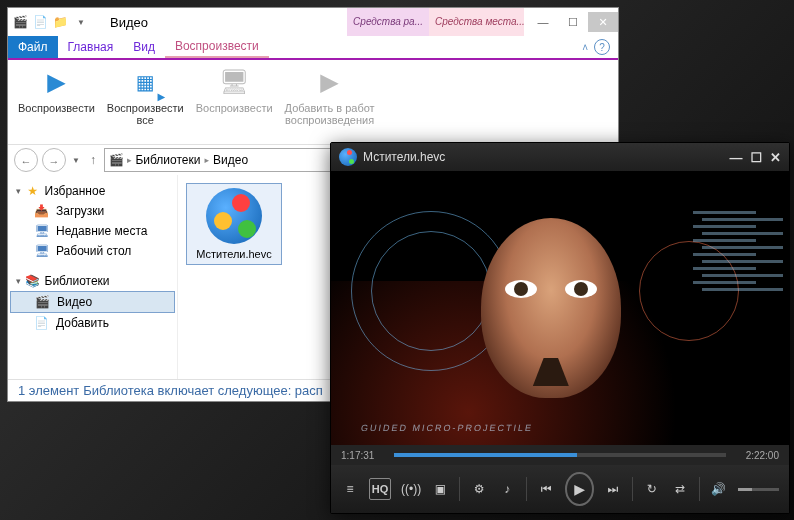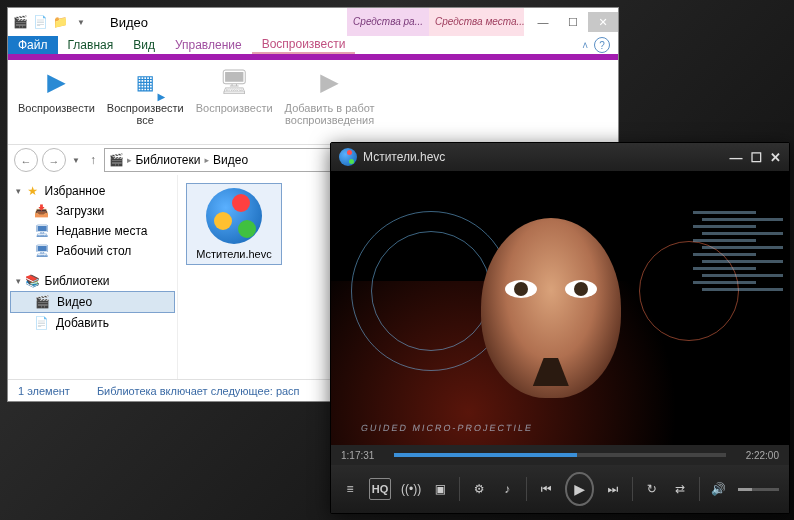--- a/index.html
+++ b/index.html
@@ -12,22 +12,22 @@
   .tb-icon { width: 18px; height: 18px; display: flex; align-items: center; justify-content: center; font-size: 12px; }
   .tb-title { margin-left: 20px; font-size: 13px; }
   .tb-contextabs { margin-left: auto; display: flex; height: 100%; }
   .ctx-tab { padding: 0 6px; font-size: 10px; display: flex; align-items: center; max-width: 95px; overflow: hidden; white-space: nowrap; height: 100%; border-bottom: 2px solid transparent; font-style: italic; }
   .ctx1 { background: #f3d6f0; color: #7a3a7a; }
   .ctx2 { background: #fce0e8; color: #a04060; }
   .winbtns { display: flex; margin-left: 4px; }
   .winbtn { width: 30px; height: 20px; display: flex; align-items: center; justify-content: center; font-size: 11px; color: #555; }
   .winbtn.cls { background: #c8c8c8; color: #fff; }
 
-  .ribbon-tabs { height: 24px; display: flex; border-bottom: 6px solid #a21caf; }
-  .rtab { padding: 0 10px; font-size: 12px; display: flex; align-items: center; color: #14532d; }
+  .ribbon-tabs { height: 24px; display: flex; border-bottom: 2px solid #a21caf; }
+  .rtab { padding: 0 10px; font-size: 12px; display: flex; align-items: center; color: #6d28d9; }
   .rtab.file { background: #1979ca; color: #fff; }
   .rtab.ctx1hdr { color: #a050a0; }
   .rtab.ctx2hdr { color: #c05080; border-bottom: 2px solid #e5a0b0; }
   .rib-right { margin-left: auto; display: flex; align-items: center; gap: 6px; padding-right: 8px; color: #5a8fc5; }
   .chevup { font-size: 10px; }
   .help { width: 16px; height: 16px; border-radius: 50%; border: 1px solid #5a8fc5; display: flex; align-items: center; justify-content: center; font-size: 10px; }
 
   .ribbon-body { height: 85px; background: #fff; display: flex; padding: 4px 10px; gap: 12px; border-bottom: 1px solid #e0e0e0; }
   .rib-group { display: flex; flex-direction: column; align-items: center; justify-content: flex-start; }
   .rib-ico { width: 36px; height: 36px; display: flex; align-items: center; justify-content: center; font-size: 24px; color: #2a8ad4; }
@@ -57,21 +57,21 @@
   .content { flex: 1; padding: 8px; position: relative; }
   .fileitem { width: 96px; display: flex; flex-direction: column; align-items: center; padding: 4px; border: 1px solid #7da2ce; background: #e8f0fa; }
   .fileico { width: 56px; height: 56px; position: relative; }
   .disc { width: 56px; height: 56px; border-radius: 50%; background: radial-gradient(circle at 35% 35%, #5ab0ff, #1060b0); position: relative; overflow: hidden; }
   .orb { position: absolute; width: 18px; height: 18px; border-radius: 50%; }
   .o1 { background: #ff4040; top: 6px; left: 26px; }
   .o2 { background: #ffc030; top: 24px; left: 8px; }
   .o3 { background: #40c040; top: 32px; left: 32px; }
   .fname { font-size: 11px; margin-top: 4px; text-align: center; }
 
-  .status { height: 22px; border-top: 1px solid #e0e0e0; display: flex; align-items: center; padding: 0 10px; gap: 27px; font-size: 11px; color: #3a6aa5; }
+  .status { height: 22px; border-top: 1px solid #e0e0e0; display: flex; align-items: center; padding: 0 10px; gap: 4px; font-size: 13px; color: #3a6aa5; }
 
   
   .player { position: absolute; left: 330px; top: 142px; width: 460px; height: 372px; background: #1f1f1f; border: 1px solid #000; border-radius: 2px; display: flex; flex-direction: column; box-shadow: 0 4px 20px rgba(0,0,0,0.6); }
   .pl-title { height: 28px; background: linear-gradient(#2f2f2f,#1f1f1f); display: flex; align-items: center; padding: 0 8px; color: #ddd; font-size: 12px; }
   .pl-logo { width: 18px; height: 18px; border-radius: 50%; background: radial-gradient(circle at 35% 35%, #5ab0ff, #1060b0); margin-right: 6px; position: relative; }
   .pl-logo::before { content:""; position:absolute; width:5px; height:5px; border-radius:50%; background:#ff5050; top:2px; left:8px; }
   .pl-logo::after { content:""; position:absolute; width:5px; height:5px; border-radius:50%; background:#50e050; bottom:2px; right:3px; }
   .pl-wbtns { margin-left: auto; display: flex; gap: 8px; color: #ddd; font-size: 13px; font-weight: bold; }
   .pl-video { flex: 1; background: #000; position: relative; overflow: hidden; }
   .face { position: absolute; left: 48%; top: 50%; transform: translate(-50%,-50%); width: 140px; height: 180px; background: radial-gradient(ellipse at 50% 40%, #d9a27a 0%, #b07050 45%, #5a3020 80%); border-radius: 50% 50% 46% 46%; }
@@ -122,21 +122,20 @@
       <div class="winbtn">—</div>
       <div class="winbtn">☐</div>
       <div class="winbtn cls">✕</div>
     </div>
   </div>
 
   <div class="ribbon-tabs">
     <div class="rtab file">Файл</div>
     <div class="rtab">Главная</div>
     <div class="rtab">Вид</div>
-    <div class="rtab ctx1hdr">Управление</div>
     <div class="rtab ctx2hdr">Воспроизвести</div>
     <div class="rib-right">
       <span class="chevup">˄</span>
       <span class="help">?</span>
     </div>
   </div>
 
   <div class="ribbon-body">
     <div class="rib-group">
       <div class="rib-ico">▶</div>

